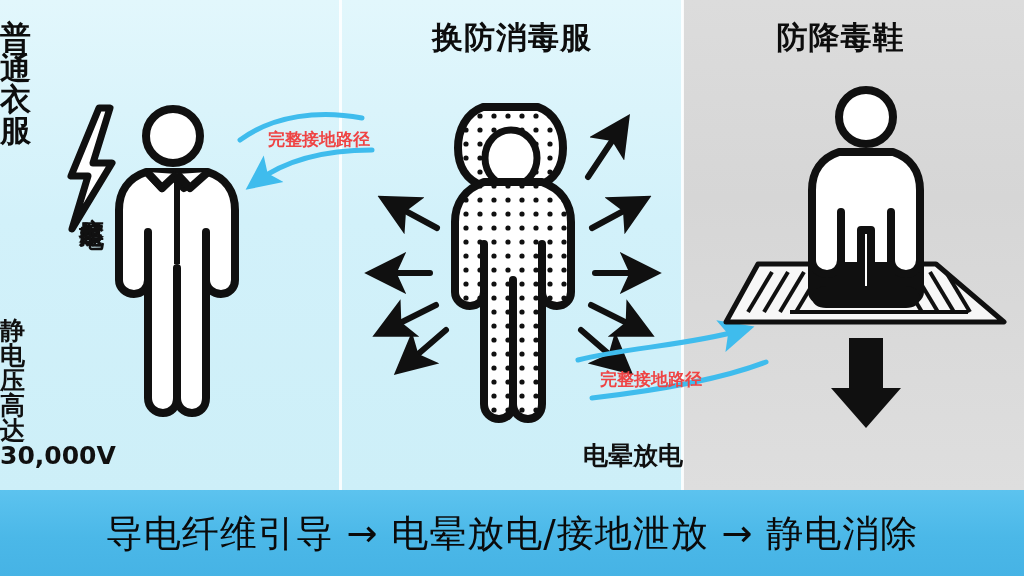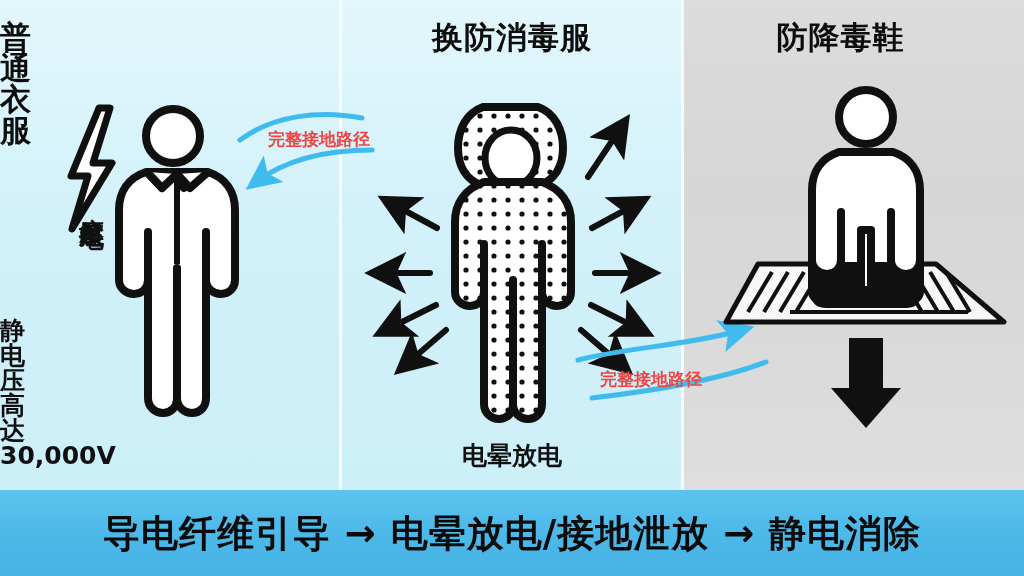--- a/index.html
+++ b/index.html
@@ -47,21 +47,21 @@
     color: #0d0d0d;
     letter-spacing: 1px;
     line-height: 1;
   }
 
   
   .panel-caption {
     position: absolute;
     bottom: 22px;
     width: 100%;
-    text-align: center;
+    text-align: right;
     font-size: 25px;
     font-weight: bold;
     color: #101010;
     line-height: 1;
   }
 
   
   #friction-label {
     position: absolute;
     left: 60px;
@@ -105,21 +105,21 @@
     top: 490px;
     width: 1024px;
     height: 86px;
     background: linear-gradient(180deg,#5cc3ef 0%, #4bb8e8 55%, #46b3e5 100%);
     display: flex;
     align-items: center;
     justify-content: center;
   }
   #banner-text {
     font-size: 37px;
-    font-weight: bold;
+    font-weight: normal;
     color: #0a0a0a;
     letter-spacing: 1px;
     line-height: 1;
     white-space: nowrap;
   }
 </style>
 </head>
 <body>
 
 <div id="stage">

